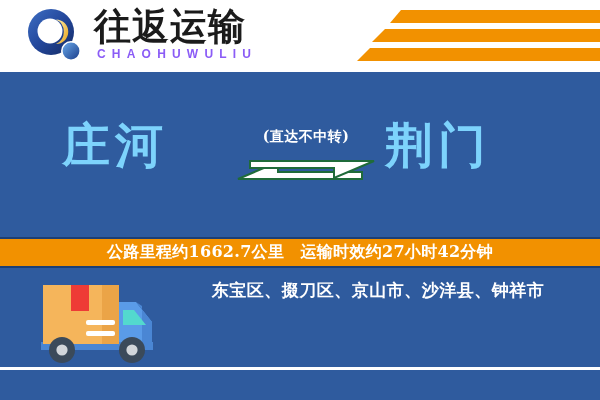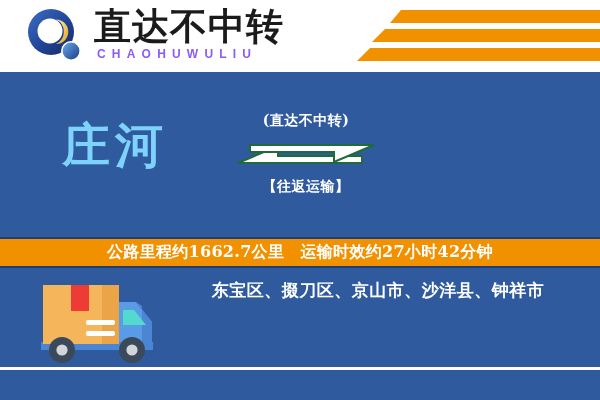--- a/index.html
+++ b/index.html
@@ -98,21 +98,21 @@
     text-align: center;
   }
   .mid-label {
     font-family: "DejaVu Serif", "Liberation Serif", serif;
     font-size: 14px;
     font-weight: bold;
     color: #ffffff;
     white-space: nowrap;
     letter-spacing: 0.5px;
   }
-  .mid-label.top { margin-top: 0px; }
+  .mid-label.top { margin-top: 16px; }
   .mid-label.bottom { margin-top: 6px; }
   .arrow-wrap {
     width: 140px; height: 36px;
     margin-top: 6px;
   }
 
   
   .info-bar {
     position: absolute;
     left: 0; top: 237px;
@@ -191,21 +191,21 @@
           </linearGradient>
         </defs>
         <circle cx="25" cy="24" r="23" fill="url(#lgBlue)"></circle>
         <circle cx="24" cy="23" r="12.5" fill="#ffffff"></circle>
         <path d="M30 11.5 A13.5 13.5 0 0 1 30 36 A10.6 10.6 0 0 0 30 11.5 Z" fill="url(#lgMoon)"></path>
         <circle cx="45" cy="43" r="10" fill="#ffffff"></circle>
         <circle cx="45" cy="43" r="8.4" fill="url(#lgDot)"></circle>
       </svg>
     </span>
 
-    <div class="brand-cn">直达不中转</div>
+    <div class="brand-cn">往返运输</div>
     <div class="brand-en">CHAOHUWULIU</div>
 
     <div class="stripes">
       <div class="stripe s1"></div>
       <div class="stripe s2"></div>
       <div class="stripe s3"></div>
     </div>
   </div>
 
   <div class="route-panel">
@@ -217,23 +217,23 @@
 
       <div class="arrow-wrap">
         <svg width="140" height="36" viewBox="0 0 140 36">
           <g fill="#ffffff" stroke="#1f6b3a" stroke-width="2" stroke-linejoin="miter">
             <polygon points="2,27 42,10 42,20 126,20 126,27"></polygon>
             <polygon points="138,9 98,26 98,16 14,16 14,9"></polygon>
           </g>
         </svg>
       </div>
 
-      <div class="mid-label bottom">【往返运输】</div>
     </div>
 
+    <div class="city destination">荆门</div>
   </div>
 
   <div class="info-bar">
     <span class="info-text">公路里程约1662.7公里　运输时效约27小时42分钟</span>
   </div>
 
   <div class="bottom-panel">
 
     <span class="truck">
       <svg width="140" height="95" viewBox="0 0 140 95">

